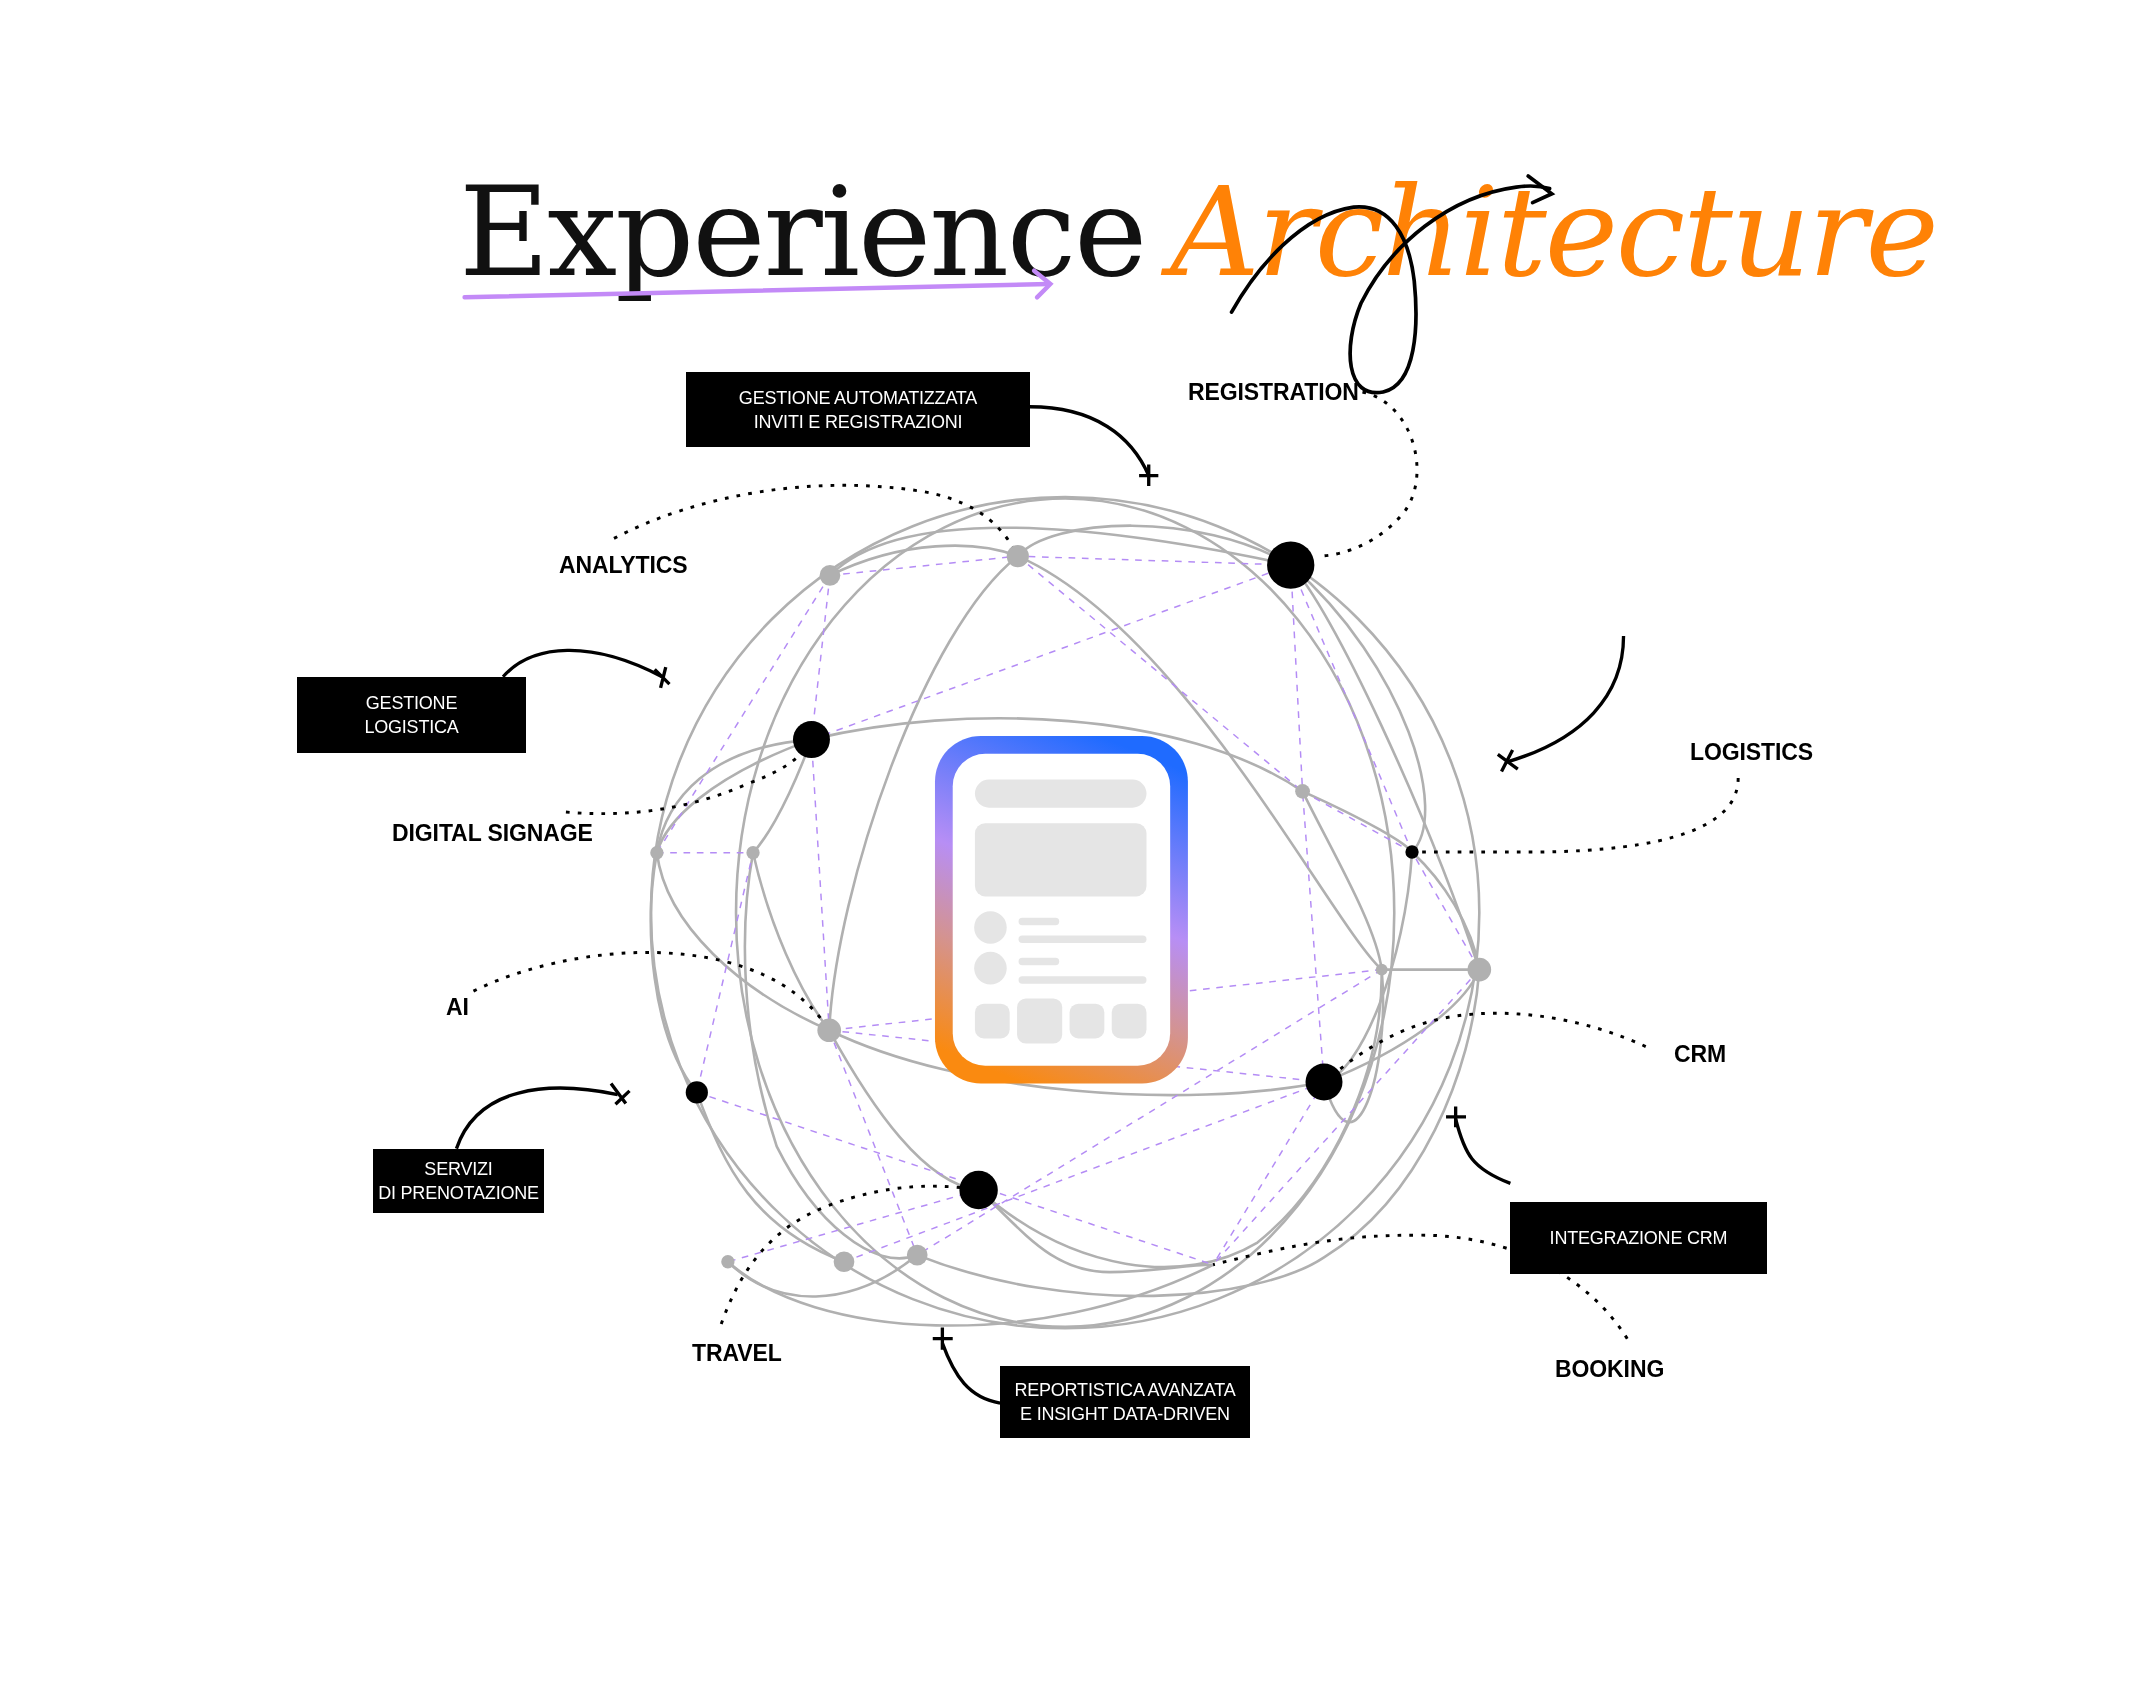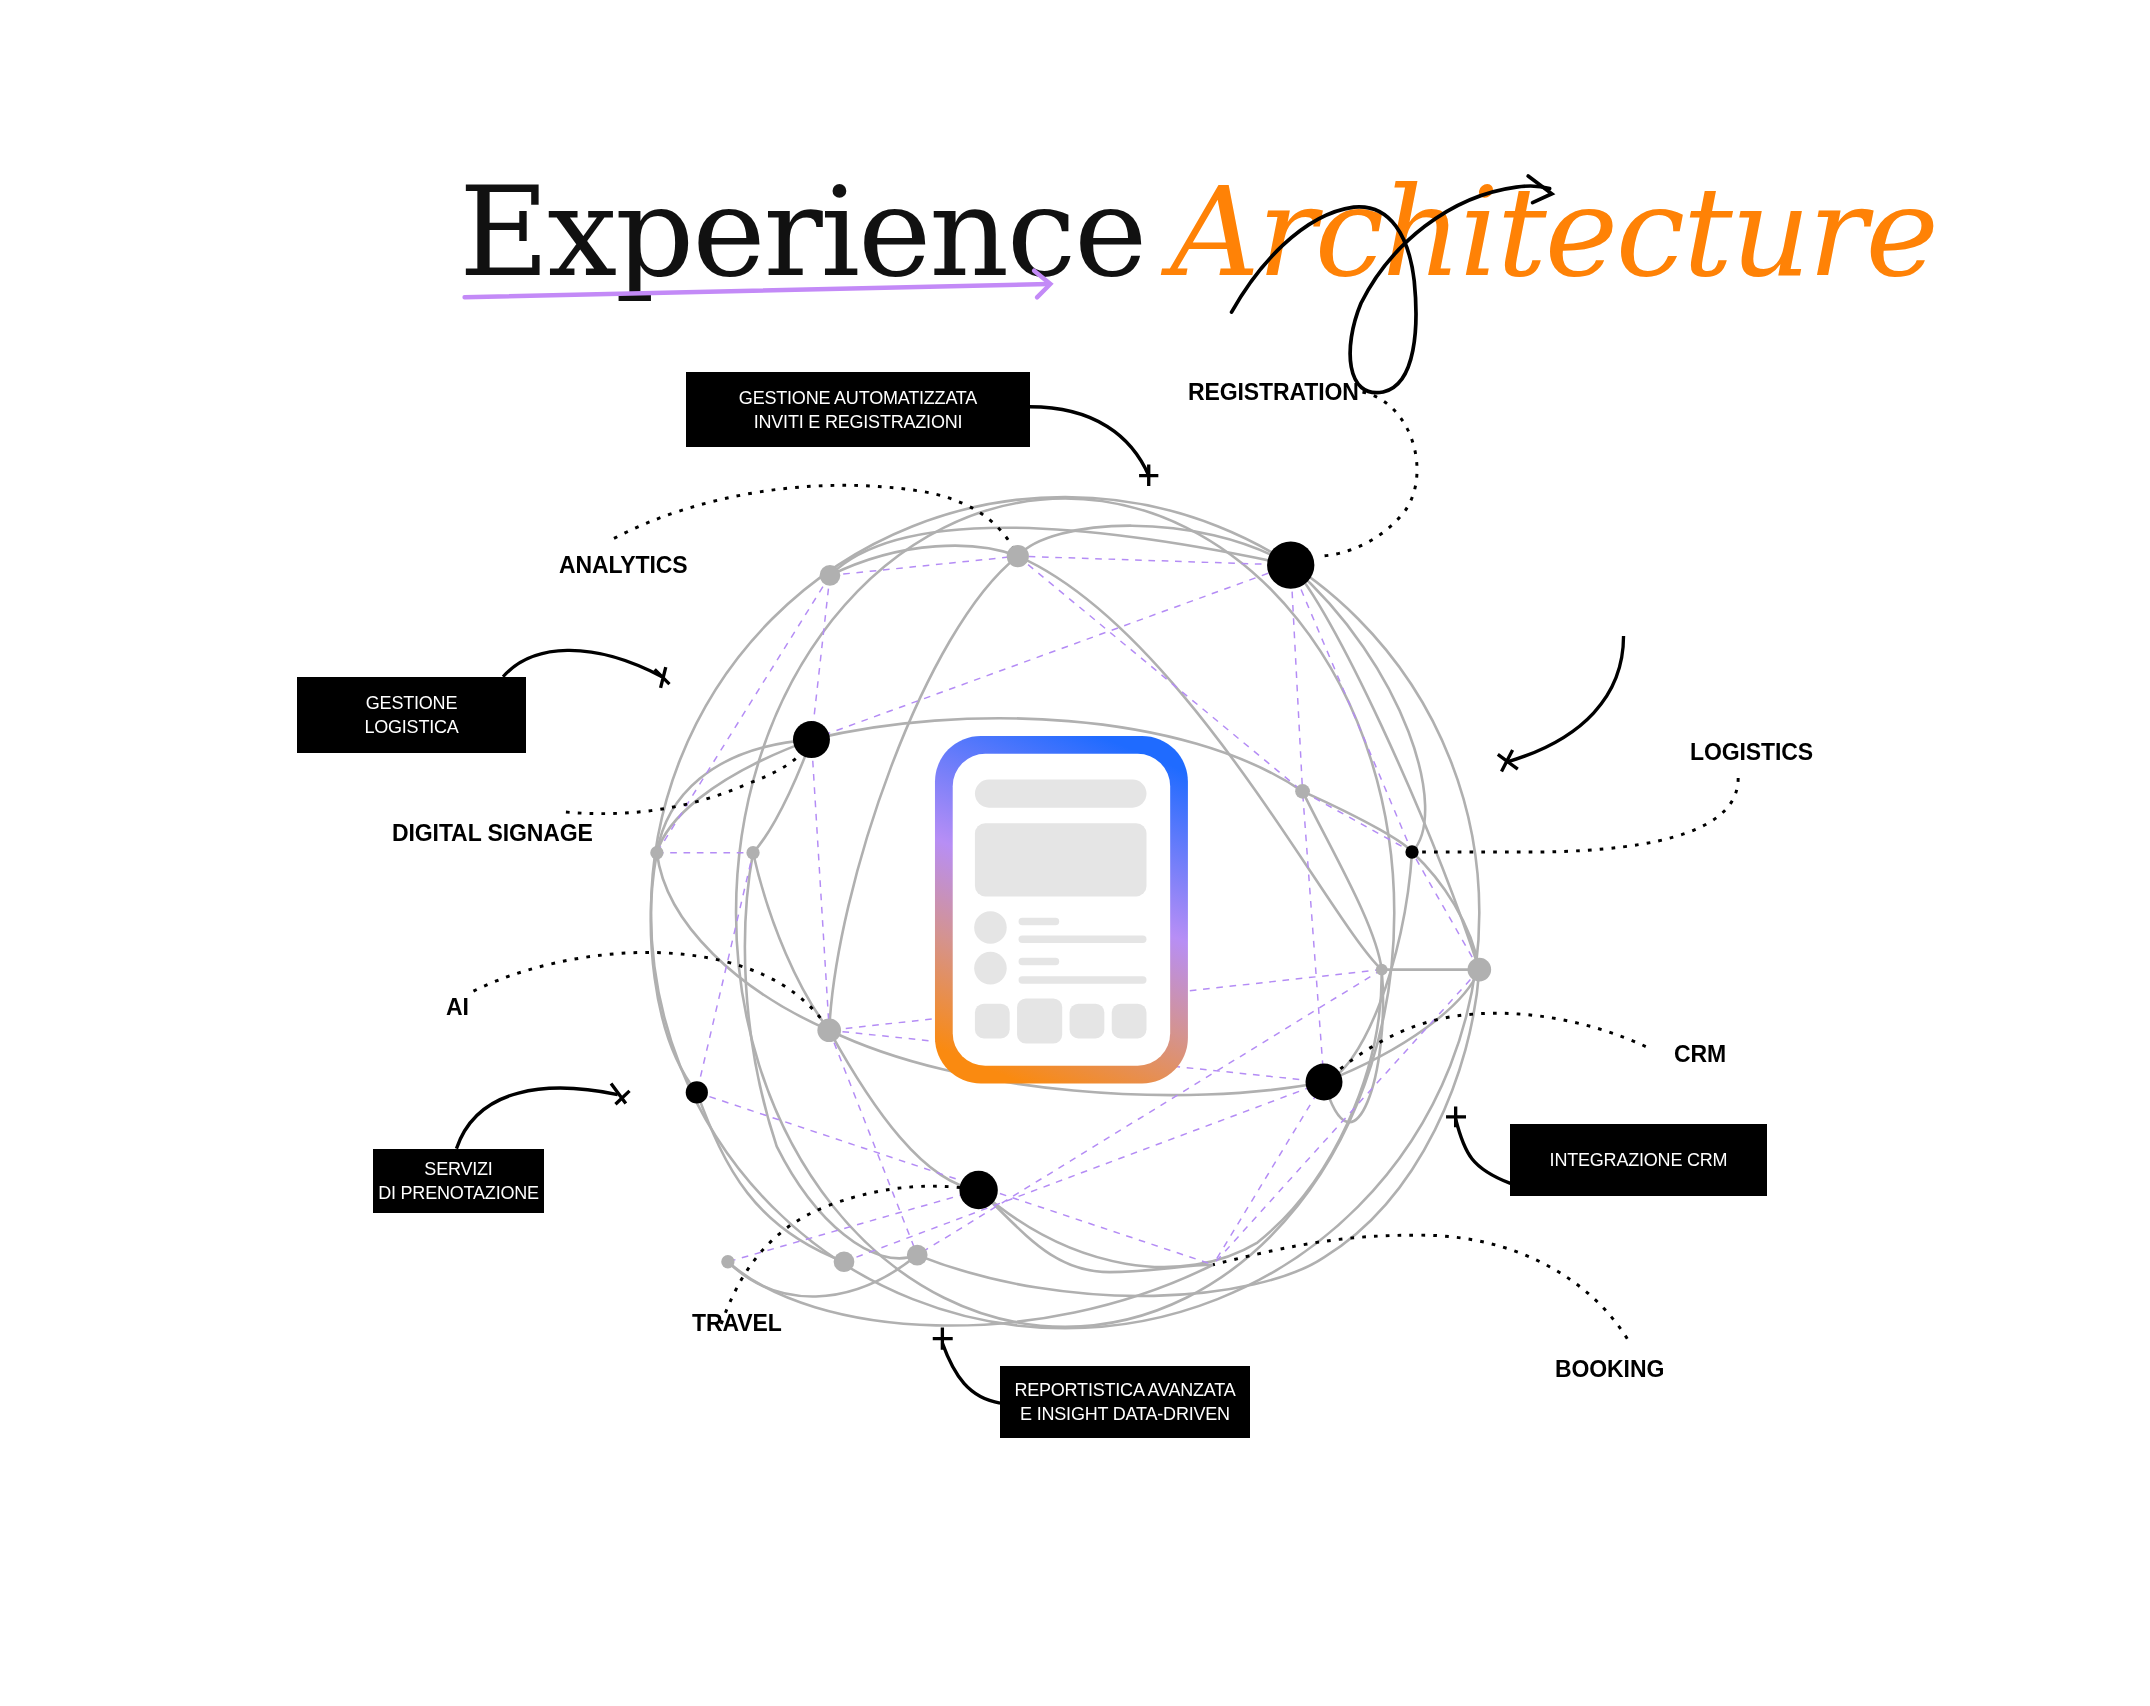--- a/index.html
+++ b/index.html
@@ -142,29 +142,29 @@
       <rect x="1375" y="1350" width="61" height="61" rx="12" fill="#E5E5E5"></rect>
       <rect x="1446" y="1357" width="47" height="47" rx="12" fill="#E5E5E5"></rect>
       <rect x="1503" y="1357" width="47" height="47" rx="12" fill="#E5E5E5"></rect>
     </g>
   </svg>
 
   <div class="box" style="left:686px;top:372px;width:344px;height:75px;">GESTIONE AUTOMATIZZATA
 INVITI E REGISTRAZIONI</div>
   <div class="box" style="left:297px;top:677px;width:229px;height:76px;">GESTIONE
 LOGISTICA</div>
-  <div class="box" style="left:1510px;top:1124px;width:257px;height:72px;">INTEGRAZIONE CRM</div>
+  <div class="box" style="left:1510px;top:1202px;width:257px;height:72px;">INTEGRAZIONE CRM</div>
   <div class="box" style="left:373px;top:1149px;width:171px;height:64px;">SERVIZI
 DI PRENOTAZIONE</div>
   <div class="box" style="left:1000px;top:1366px;width:250px;height:72px;">REPORTISTICA AVANZATA
 E INSIGHT DATA-DRIVEN</div>
 
   <div class="lbl" style="left:1188px;top:379px;">REGISTRATION</div>
   <div class="lbl" style="left:559px;top:552px;">ANALYTICS</div>
   <div class="lbl" style="left:392px;top:820px;text-align:center;">DIGITAL SIGNAGE</div>
   <div class="lbl" style="left:1690px;top:739px;">LOGISTICS</div>
   <div class="lbl" style="left:446px;top:994px;">AI</div>
   <div class="lbl" style="left:1674px;top:1041px;">CRM</div>
-  <div class="lbl" style="left:692px;top:1310px;">TRAVEL</div>
+  <div class="lbl" style="left:692px;top:1340px;">TRAVEL</div>
   <div class="lbl" style="left:1555px;top:1356px;">BOOKING</div>
 
 </div>
 
 
 </body></html>

